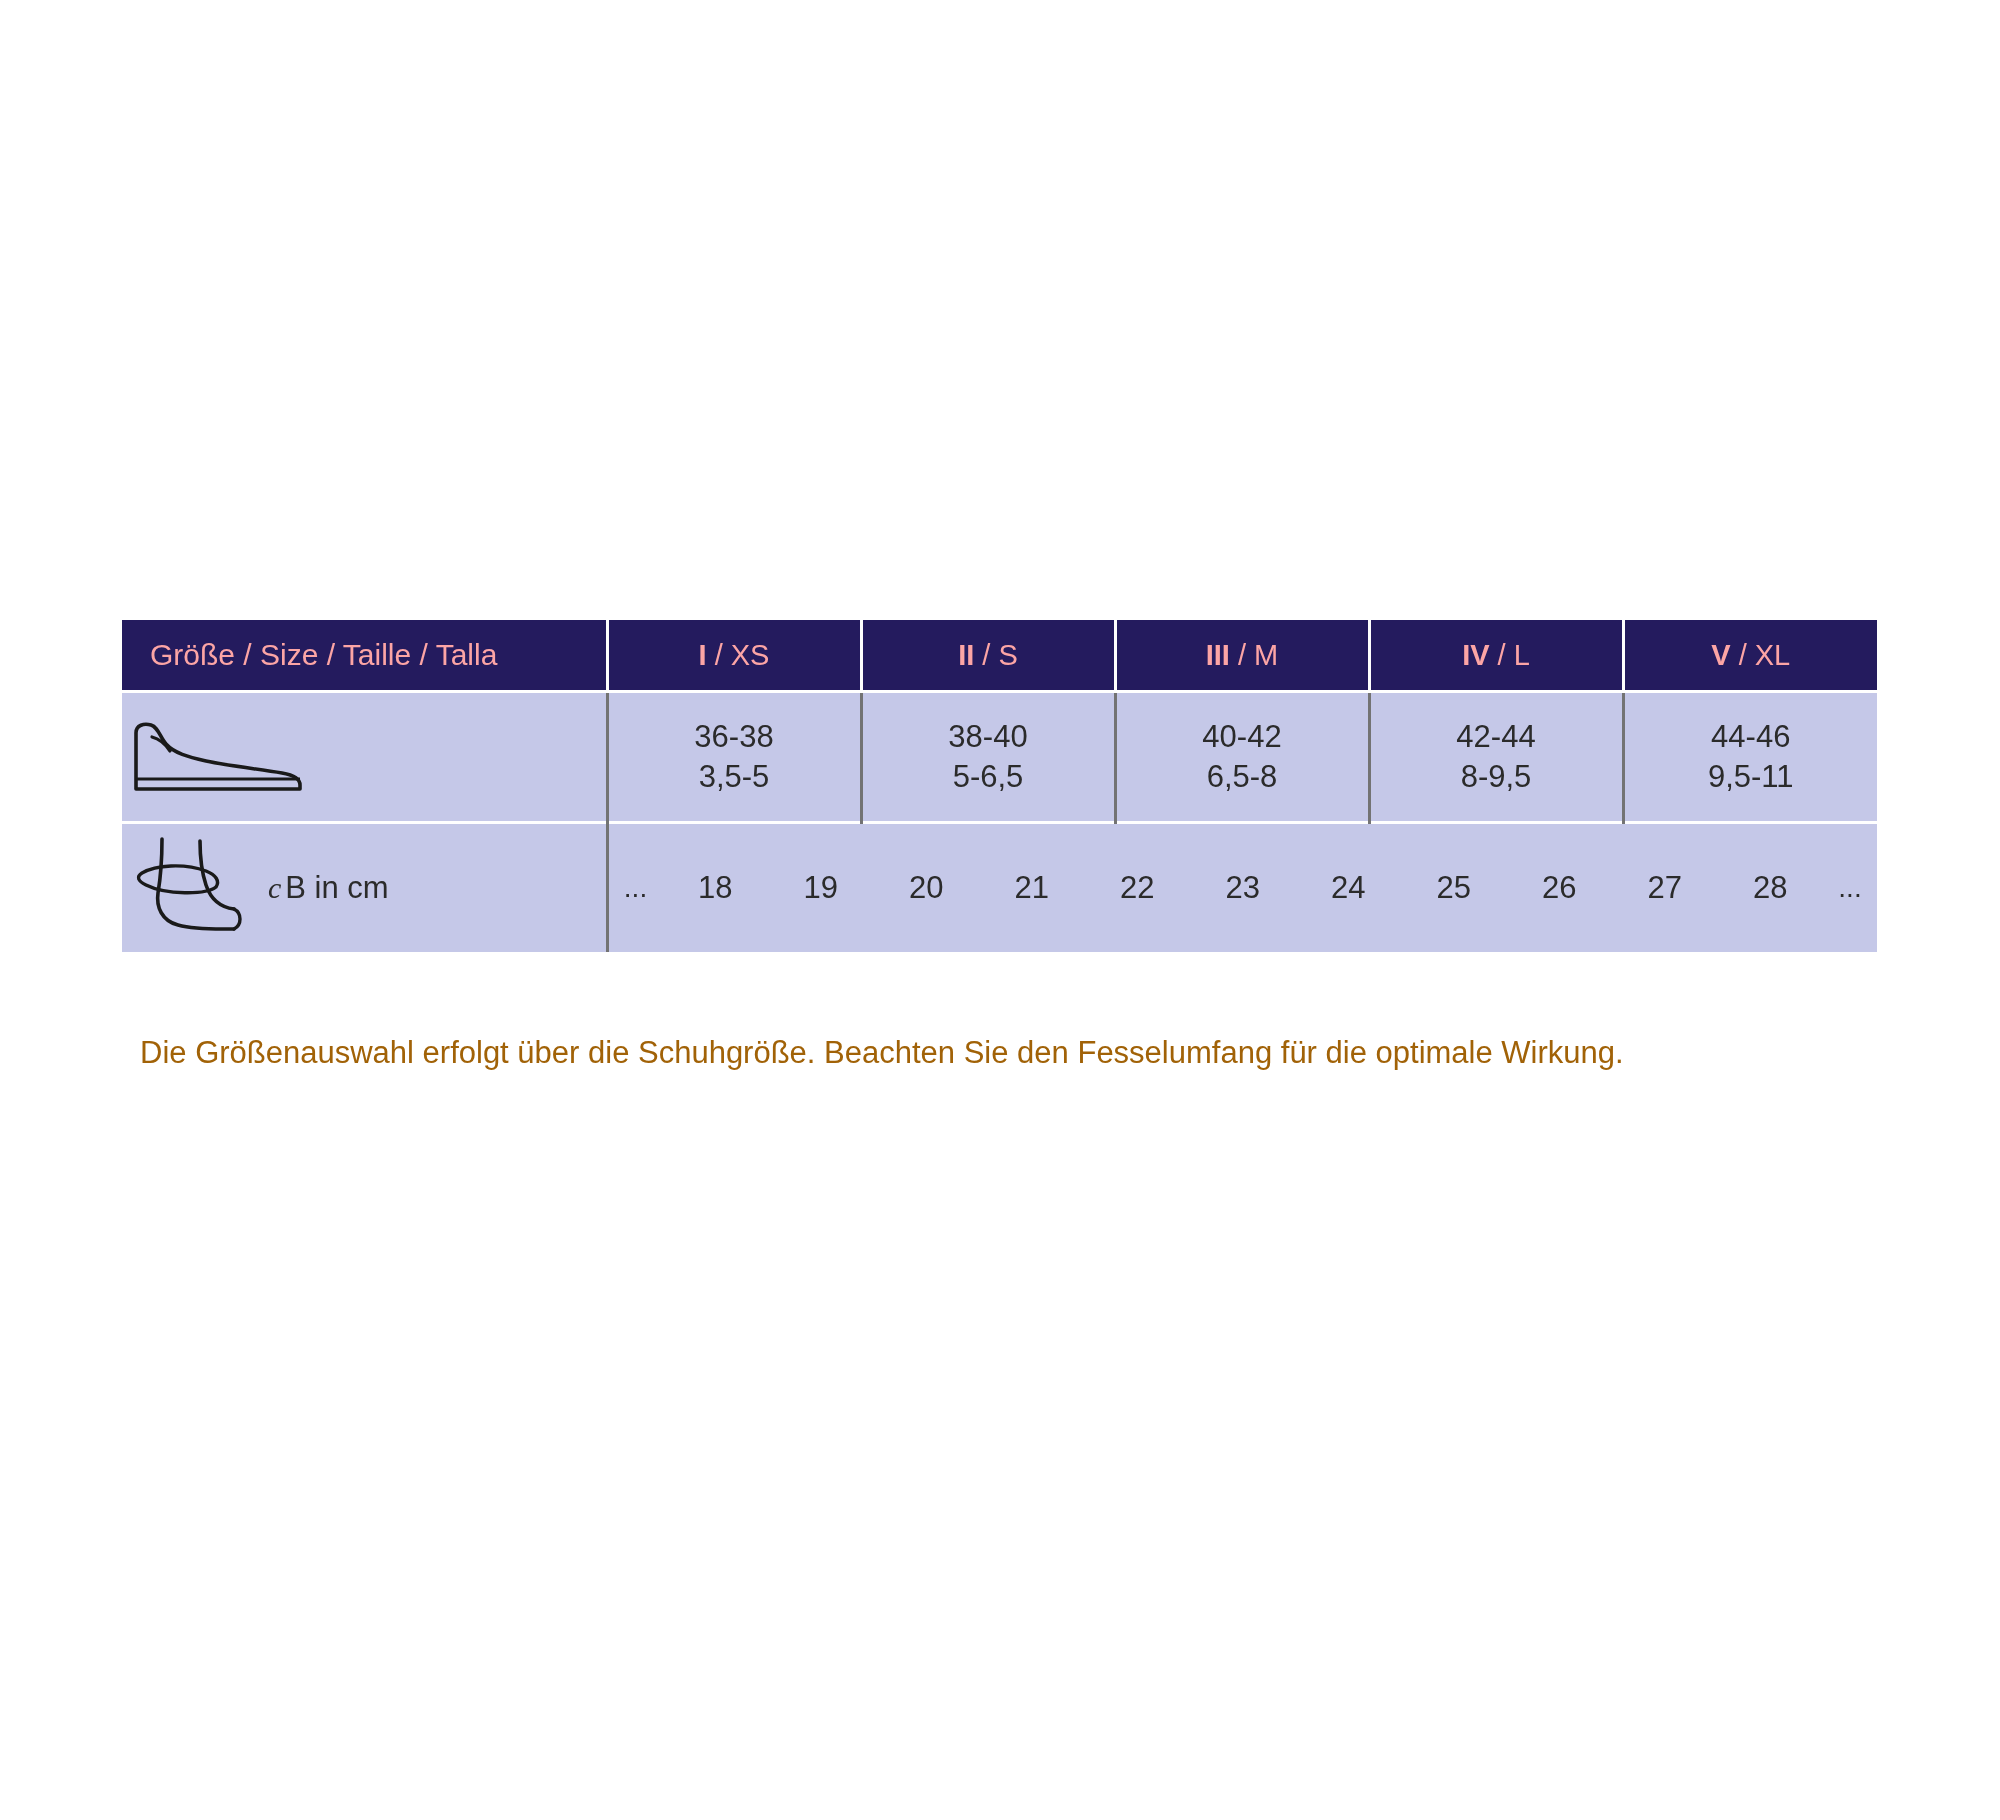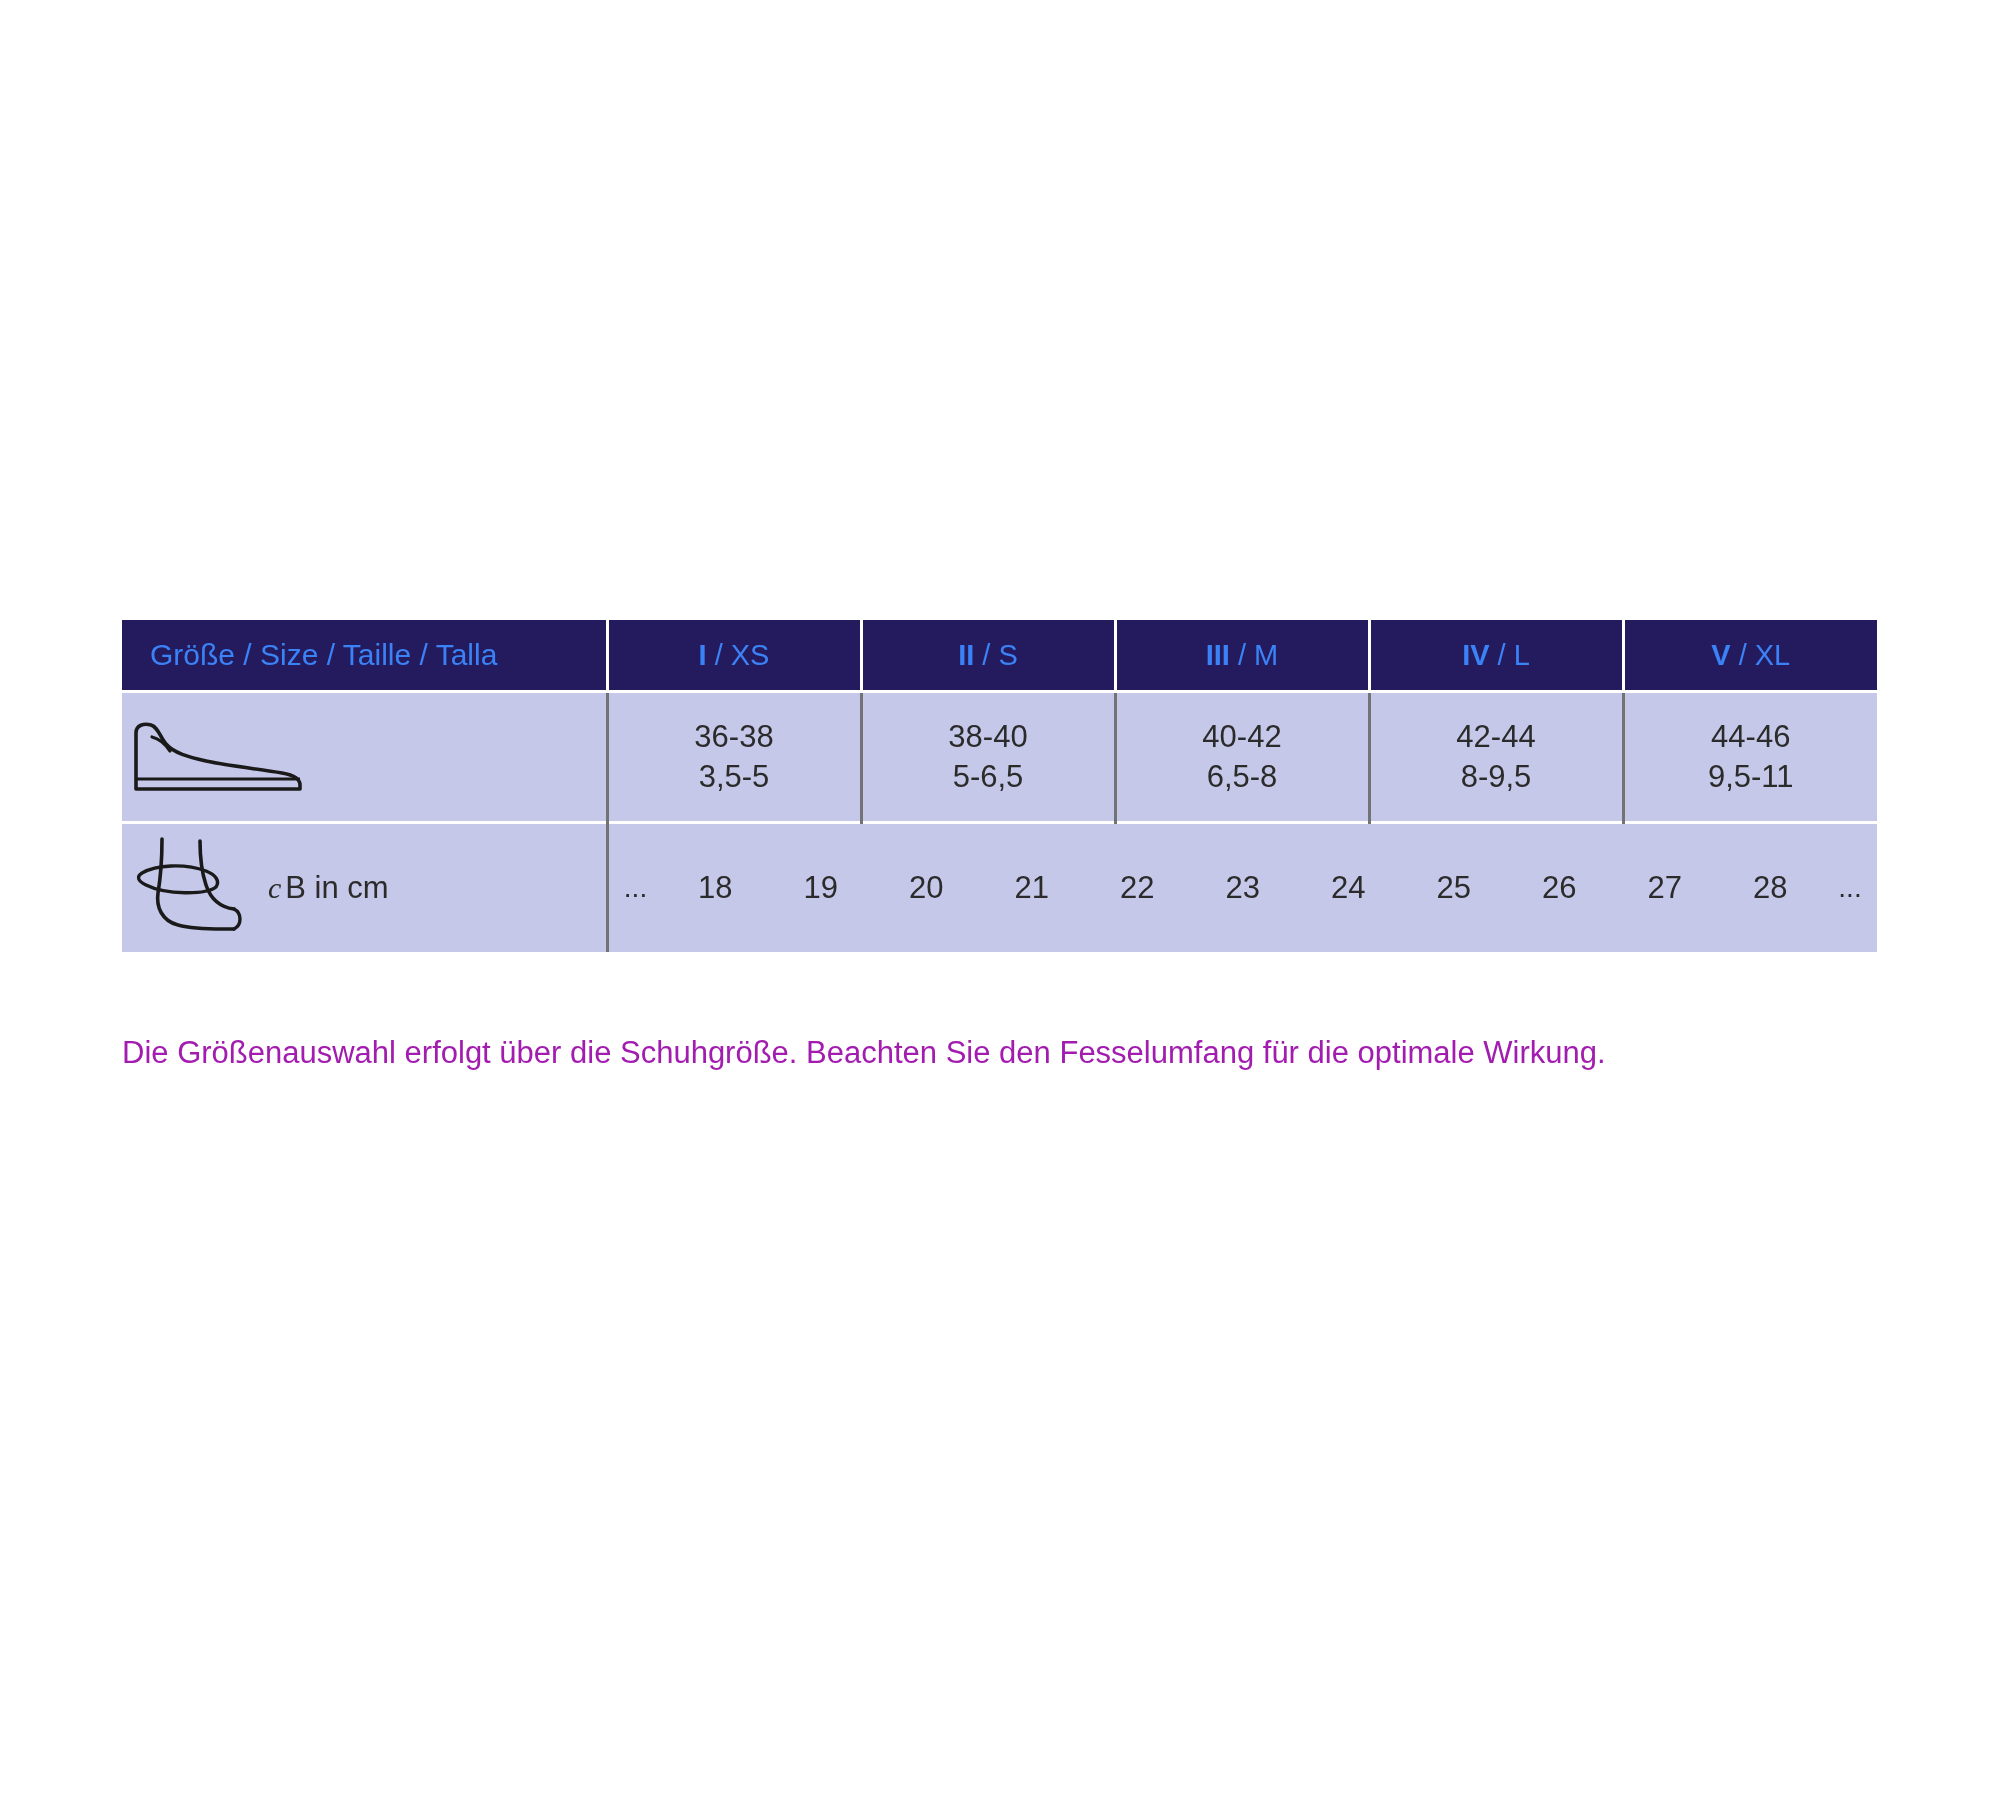--- a/index.html
+++ b/index.html
@@ -49,21 +49,21 @@
     top: 620px;
     width: 1755px;
     border-collapse: collapse;
     table-layout: fixed;
   }
   .size-table col.c-label { width: 485px; }
   .size-table col.c-size  { width: 254px; }
 
   .size-table thead th {
     background: #241b5e;
-    color: #3b82f6;
+    color: #fca5a5;
     height: 70px;
     font-size: 29px;
     font-weight: normal;
     border-right: 3px solid #ffffff;
     vertical-align: middle;
     padding: 0;
   }
   .size-table thead th:last-child { border-right: none; margin-top: 28px; }
 
   .size-table thead th.label-cell {
@@ -135,24 +135,24 @@
     font-weight: normal;
   }
   .scale-row .tick.ellipsis {
     flex: 0 0 54px;
     font-size: 28px;
   }
 
   
   .footnote {
     position: absolute;
-    left: 122px;
+    left: 140px;
     top: 1035px;
     font-size: 31px;
-    color: #a21caf;
+    color: #a16207;
     white-space: nowrap;
   }
 
   svg { display: block; }
 </style>
 </head>
 <body>
 
 <div class="sheet">
 

